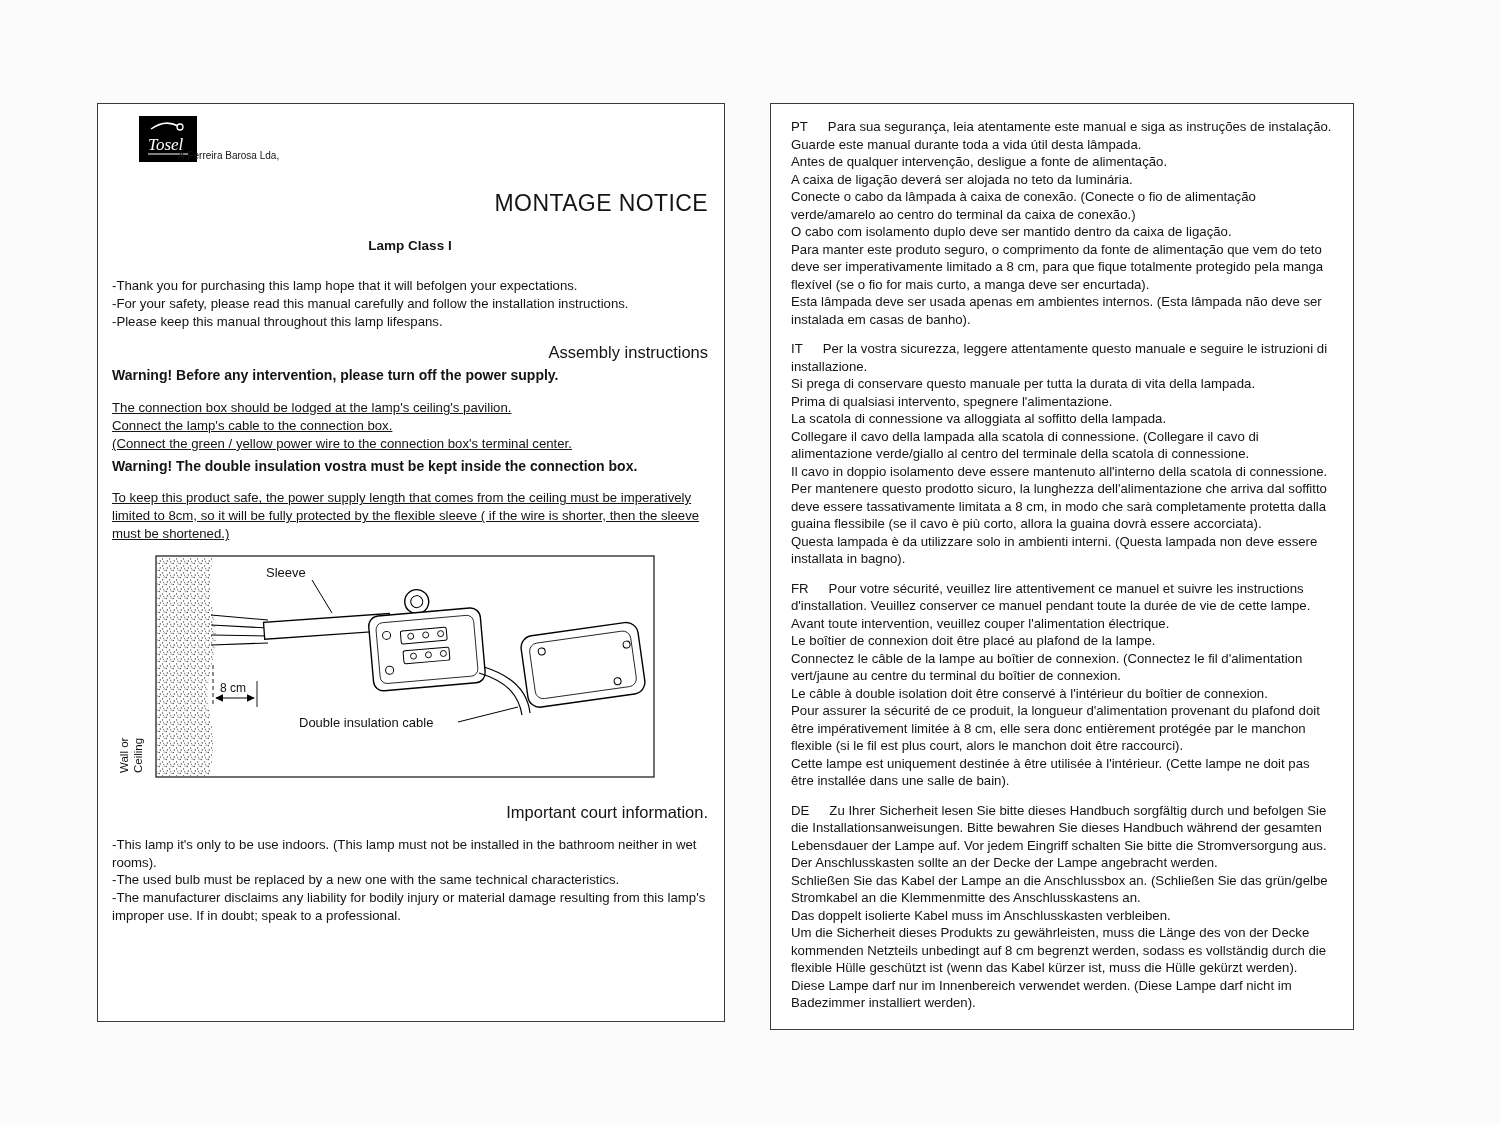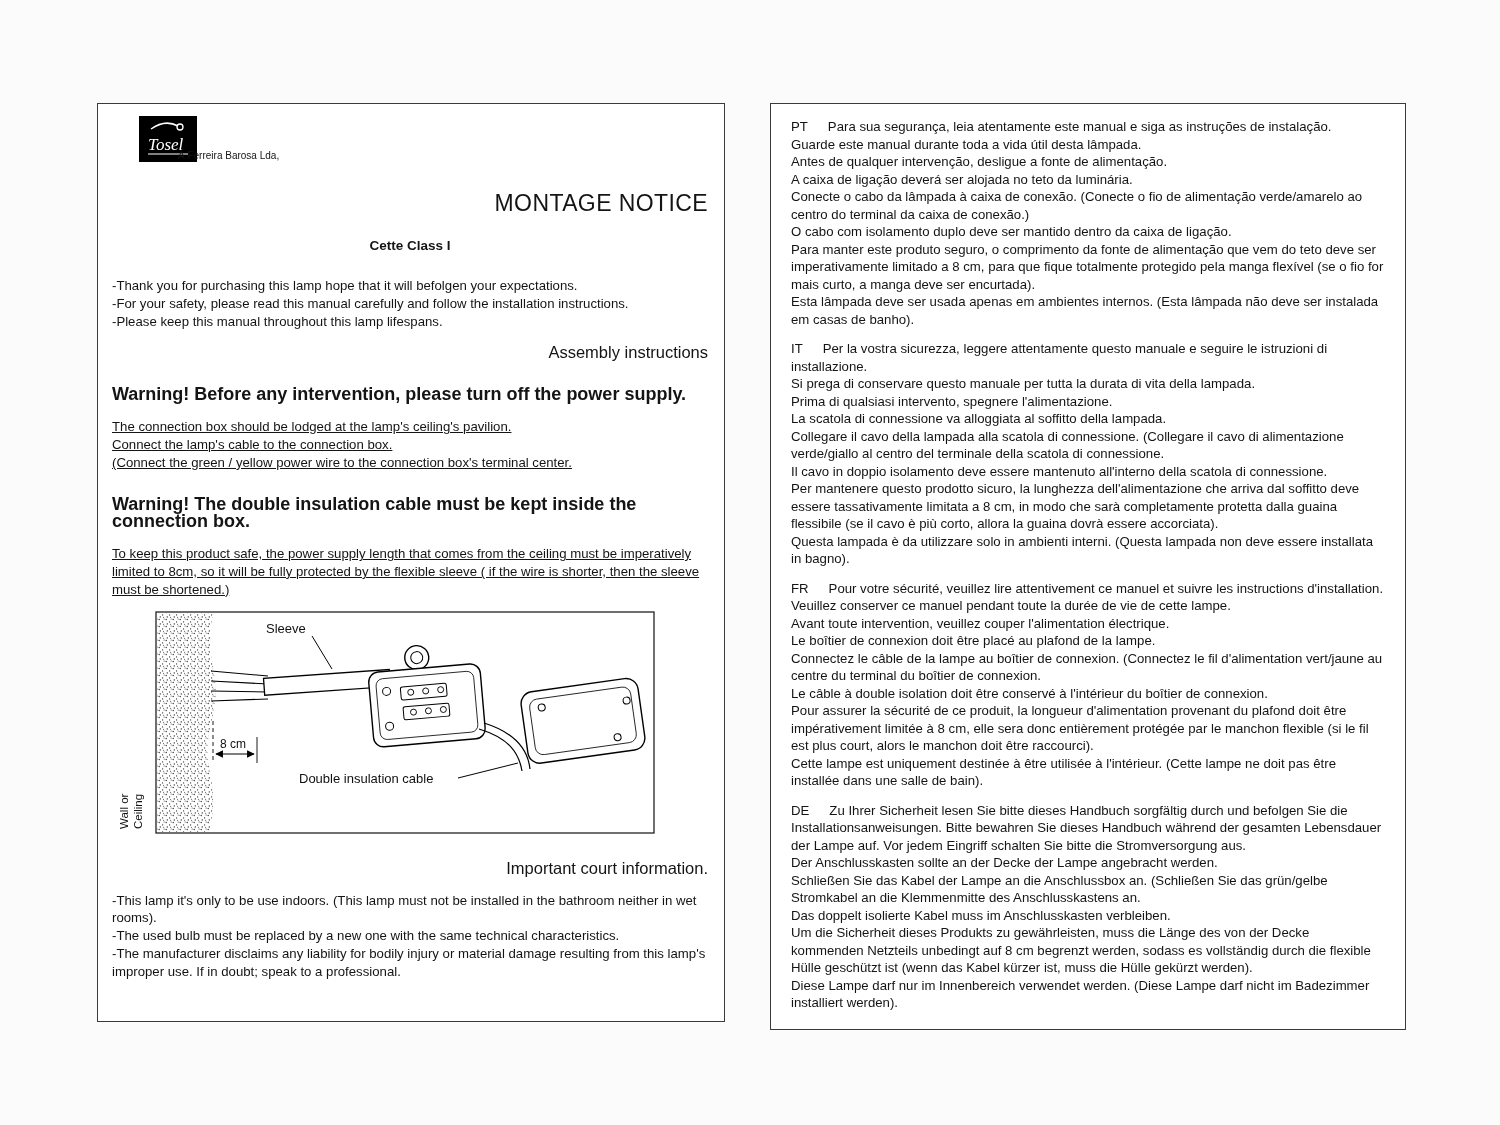--- a/index.html
+++ b/index.html
@@ -10,36 +10,36 @@
     color: #141414;
     position: relative;
   }
   .page {
     position: absolute;
     background: #ffffff;
     border: 1px solid #3a3a3a;
     overflow: hidden;
   }
   #left-page  { left: 97px;  top: 103px; width: 628px; height: 919px; }
-  #right-page { left: 770px; top: 103px; width: 636px; height: 927px; }
+  #right-page { left: 770px; top: 103px; width: 584px; height: 927px; }
 
   .left-content { padding: 12px 16px 0 14px; }
 
   .logo-row { display: flex; align-items: flex-end; gap: 8px; }
   .logo-box { width: 58px; height: 46px; flex: 0 0 auto; padding-left: 27px; }
   .company { font-size: 10px; padding-bottom: 1px; }
   .address { font-size: 12.8px; line-height: 17px; margin-top: 6px; white-space: pre-line; }
 
   .doc-title { margin-top: 28px; font-size: 23px; letter-spacing: .4px; text-align: right; font-weight: 400; }
   .doc-subtitle { margin-top: 21px; font-size: 13.5px; font-weight: 700; text-align: center; }
 
   .t { font-size: 13.2px; line-height: 17.8px; white-space: pre-line; }
   .intro { margin-top: 24px; }
   .section-heading { margin-top: 13px; font-size: 16.5px; text-align: right; font-weight: 400; }
-  .warning { font-weight: 700; margin-top: 24px; font-size: 18px; line-height: 17.8px; }
+  .warning { font-weight: 700; margin-top: 5px; font-size: 14px; line-height: 17.8px; }
   .para { margin-top: 14px; text-decoration: underline; }
 
   .diagram-wrap { margin: 12px 0 0 4px; }
   .diagram text { font-family: "Liberation Sans", sans-serif; font-size: 13px; fill: #111; }
   .diagram text.small { font-size: 12px; }
   .diagram text.wall { font-size: 11.5px; }
 
   .safety-heading { margin-top: 20px; }
   .safety { margin-top: 14px; }
 
@@ -62,35 +62,35 @@
           <path d="M12 13 Q26 3 39 10" stroke="#fff" stroke-width="1.5" fill="none"></path>
           <circle cx="41" cy="11" r="3" fill="none" stroke="#fff" stroke-width="1.3"></circle>
           <text x="9" y="34" fill="#fff" font-size="17" font-style="italic" font-family="Liberation Serif, serif">Tosel</text>
           <path d="M9 38 H49" stroke="#fff" stroke-width="1"></path>
         </svg>
       </div>
       <div class="company">A.Ferreira Barosa Lda,</div>
     </div>
 
     <h1 class="doc-title">MONTAGE NOTICE</h1>
-    <h2 class="doc-subtitle">Cette Class I</h2>
+    <h2 class="doc-subtitle">Lamp Class I</h2>
 
     <p class="t intro">-Thank you for purchasing this lamp hope that it will befolgen your expectations.
 -For your safety, please read this manual carefully and follow the installation instructions.
 -Please keep this manual throughout this lamp lifespans.</p>
 
     <h3 class="section-heading">Assembly instructions</h3>
 
     <p class="warning">Warning! Before any intervention, please turn off the power supply.</p>
 
     <p class="t para">The connection box should be lodged at the lamp's ceiling's pavilion.
 Connect the lamp's cable to the connection box.
 (Connect the green / yellow power wire to the connection box's terminal center.</p>
 
-    <p class="warning">Warning! The double insulation cable must be kept inside the connection box.</p>
+    <p class="warning">Warning! The double insulation vostra must be kept inside the connection box.</p>
 
     <p class="t para">To keep this product safe, the power supply length that comes from the ceiling must be imperatively limited to 8cm, so it will be fully protected by the flexible sleeve ( if the wire is shorter, then the sleeve must be shortened.)</p>
 
     <div class="diagram-wrap">
       <svg class="diagram" viewBox="0 0 540 224" width="540" height="224">
         <defs>
           <pattern id="stipple" width="7" height="7" patternUnits="userSpaceOnUse">
             <circle cx="1.2" cy="1.5" r="0.7" fill="#2c2c2c"></circle>
             <circle cx="4.6" cy="3.9" r="0.6" fill="#2c2c2c"></circle>
             <circle cx="2.3" cy="5.9" r="0.7" fill="#2c2c2c"></circle>

